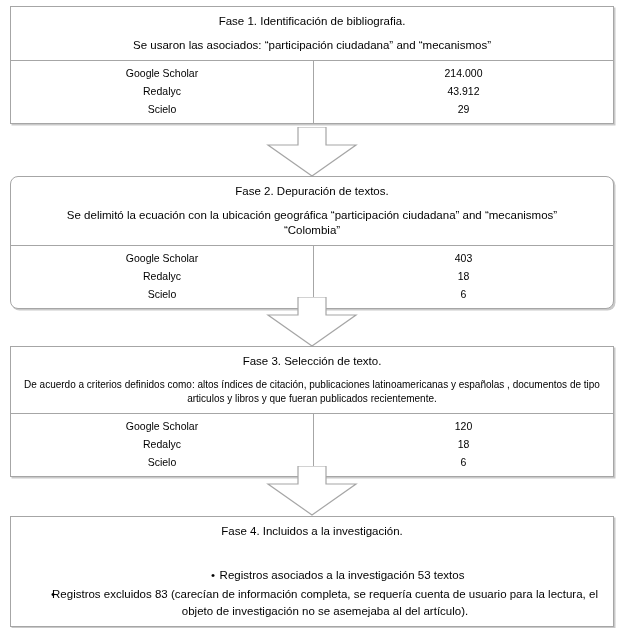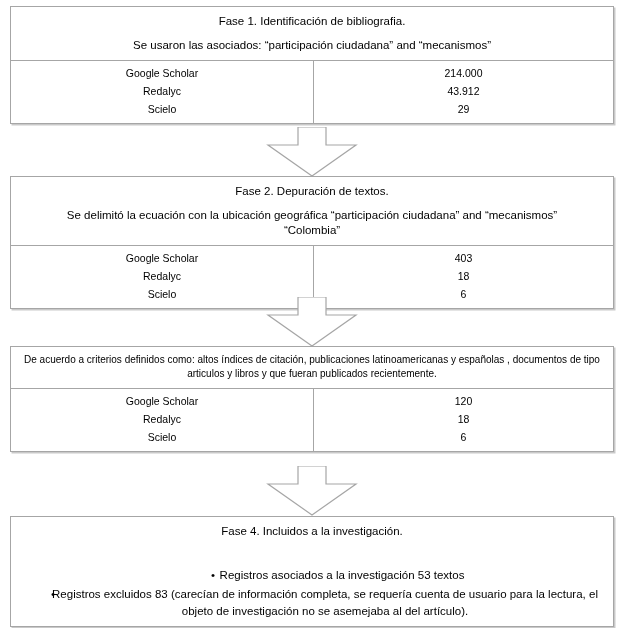--- a/index.html
+++ b/index.html
@@ -131,21 +131,21 @@
       </div>
     </div>
   </div>
 
   <div class="arrow" style="top:127px;">
     <svg width="100" height="50" viewBox="0 0 100 50" xmlns="http://www.w3.org/2000/svg">
       <polygon points="36,0 64,0 64,18 94,18 50,49 6,18 36,18" fill="#ffffff" stroke="#a6a6a6" stroke-width="1.2" stroke-linejoin="miter"></polygon>
     </svg>
   </div>
 
-  <div class="phase-box" style="top:176px;">
+  <div class="phase-box" style="top:176px;border-radius:8px;">
     <div class="phase-header">
       <span class="phase-title">Fase 2. Depuración de textos.</span>
       <span class="phase-sub">Se delimitó la ecuación con la ubicación geográfica “participación ciudadana” and “mecanismos”</span>
       <span class="phase-sub">“Colombia”</span>
     </div>
     <div class="src-table">
       <div class="src-col names">
         <div class="src-cell">Google Scholar</div>
         <div class="src-cell">Redalyc</div>
         <div class="src-cell">Scielo</div>
@@ -159,20 +159,21 @@
   </div>
 
   <div class="arrow" style="top:297px;">
     <svg width="100" height="50" viewBox="0 0 100 50" xmlns="http://www.w3.org/2000/svg">
       <polygon points="36,0 64,0 64,18 94,18 50,49 6,18 36,18" fill="#ffffff" stroke="#a6a6a6" stroke-width="1.2" stroke-linejoin="miter"></polygon>
     </svg>
   </div>
 
   <div class="phase-box" style="top:346px;">
     <div class="phase-header">
+      <span class="phase-title">Fase 3. Selección de texto.</span>
       <span class="phase-sub small">De acuerdo a criterios definidos como:  altos índices de citación, publicaciones latinoamericanas y españolas , documentos de tipo</span>
       <span class="phase-sub small">articulos y libros y que fueran publicados recientemente.</span>
     </div>
     <div class="src-table">
       <div class="src-col names">
         <div class="src-cell">Google Scholar</div>
         <div class="src-cell">Redalyc</div>
         <div class="src-cell">Scielo</div>
       </div>
       <div class="src-col values">

